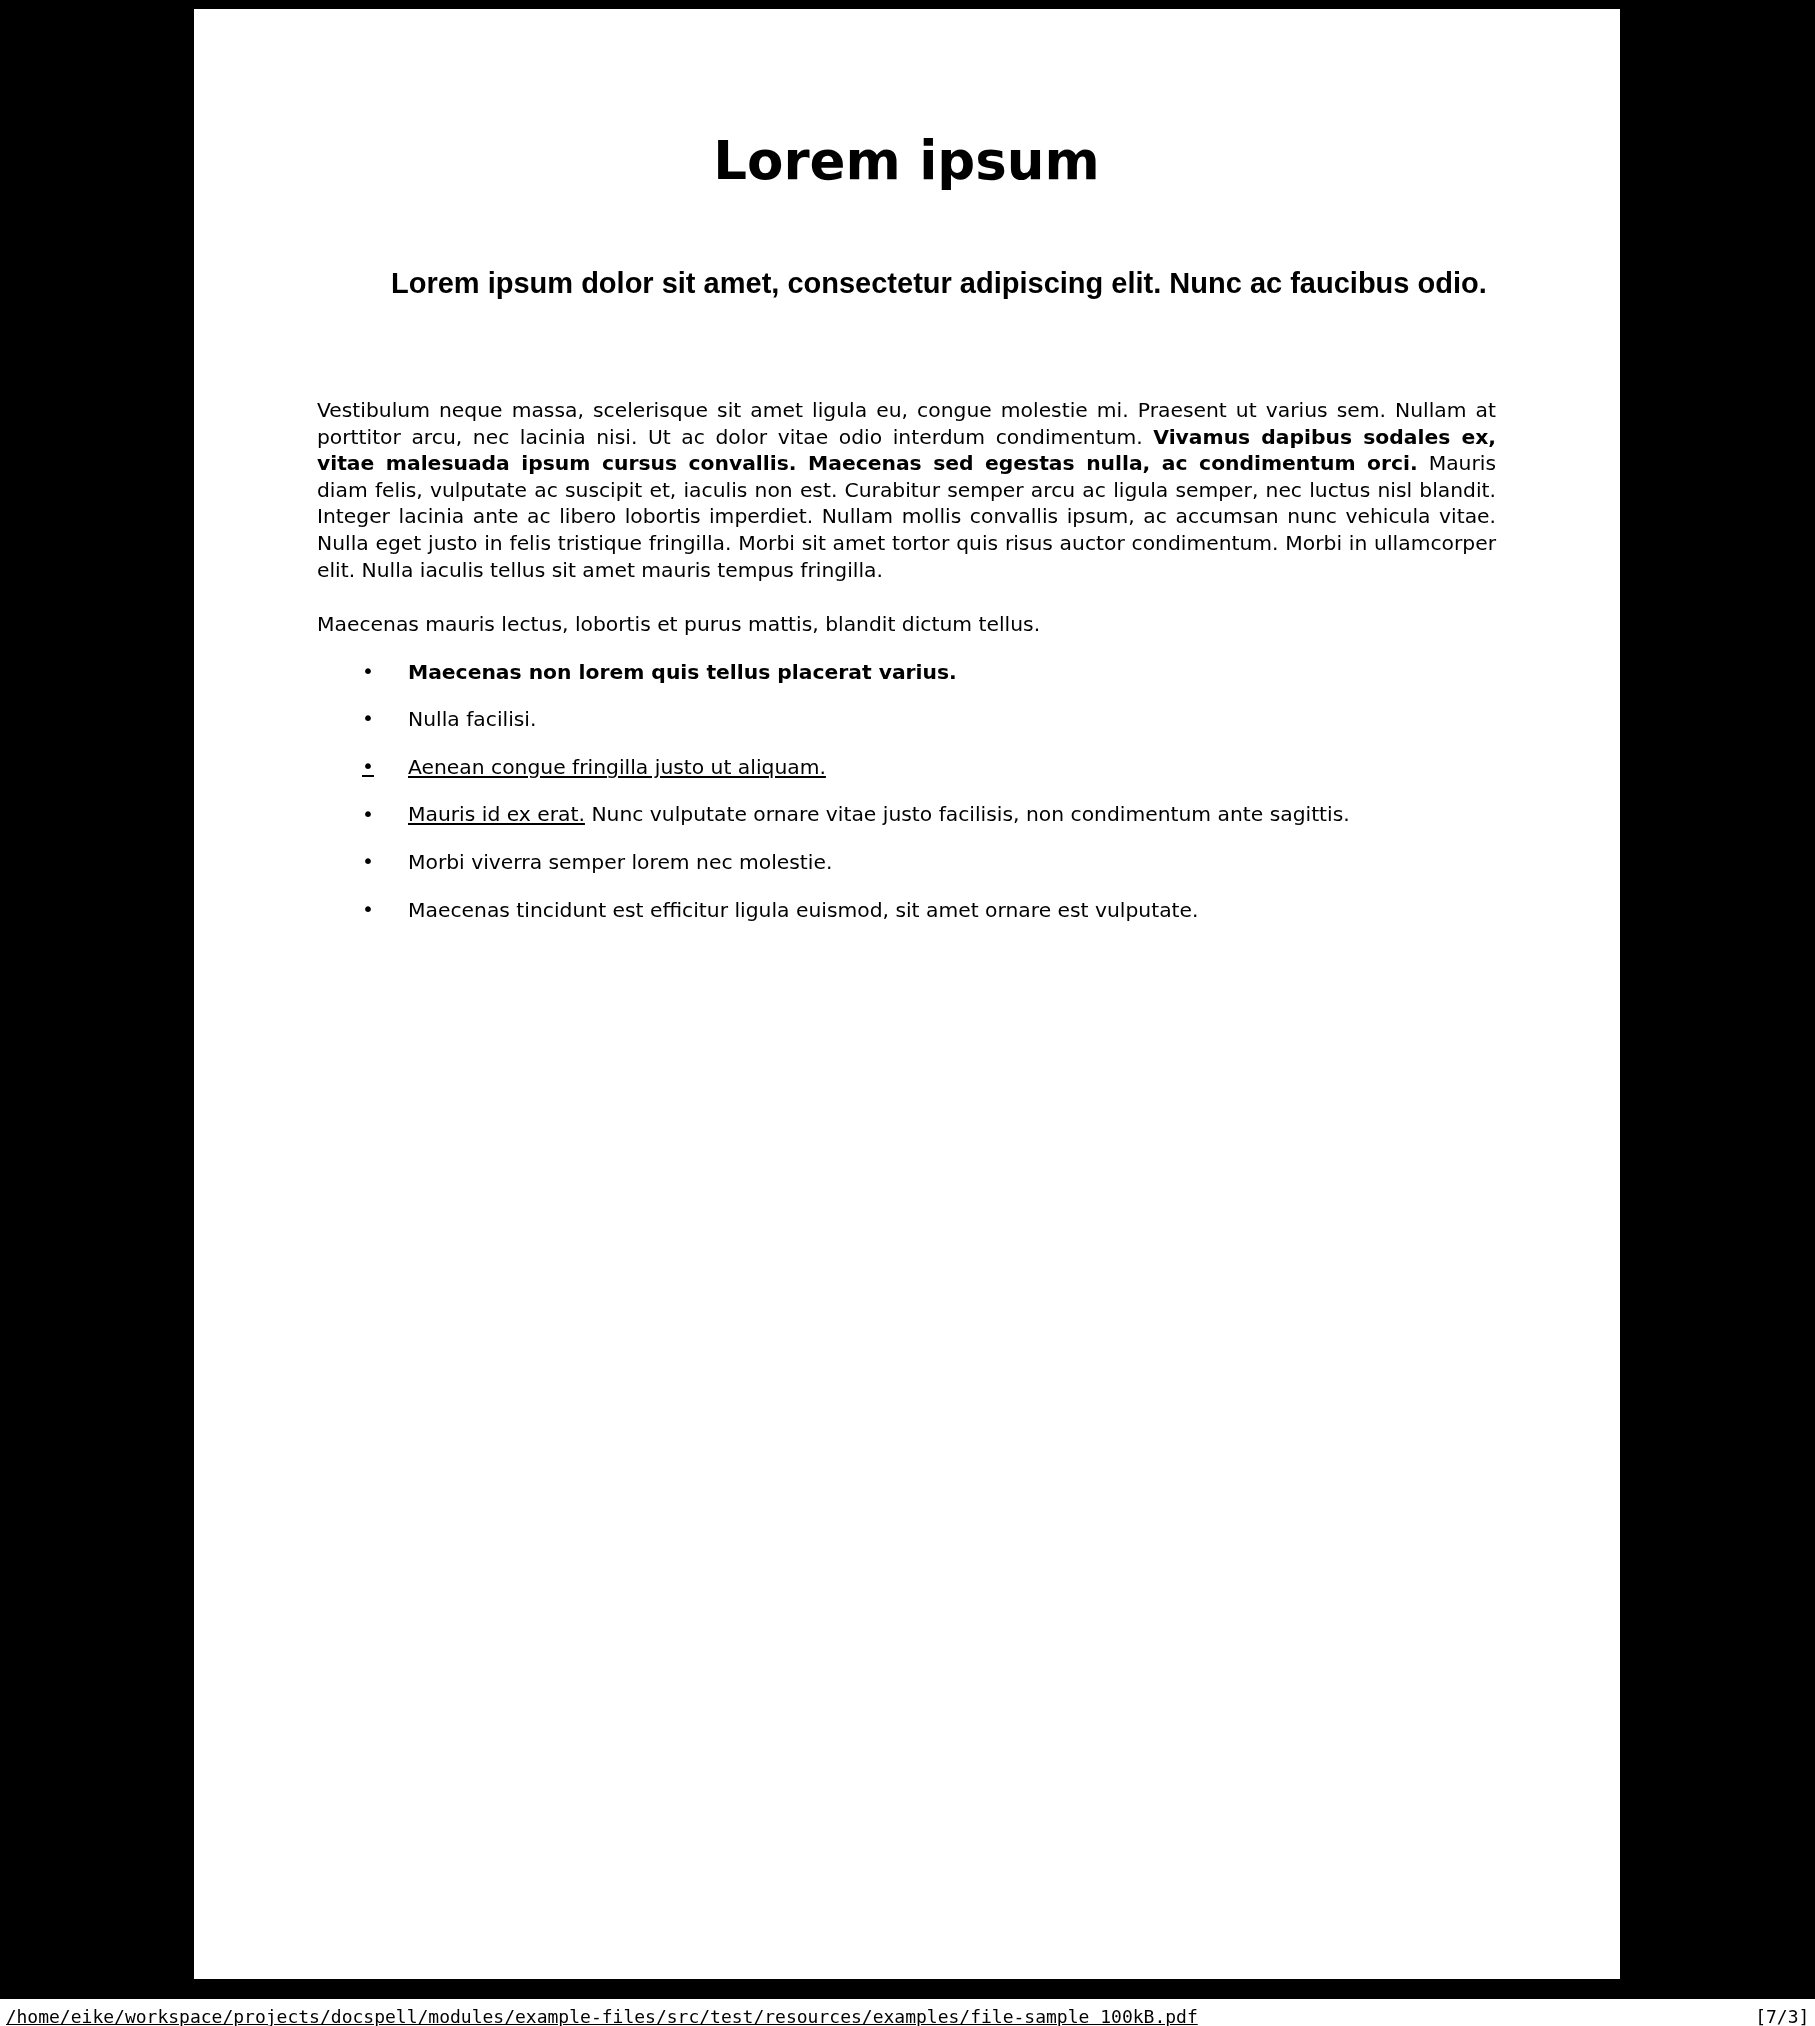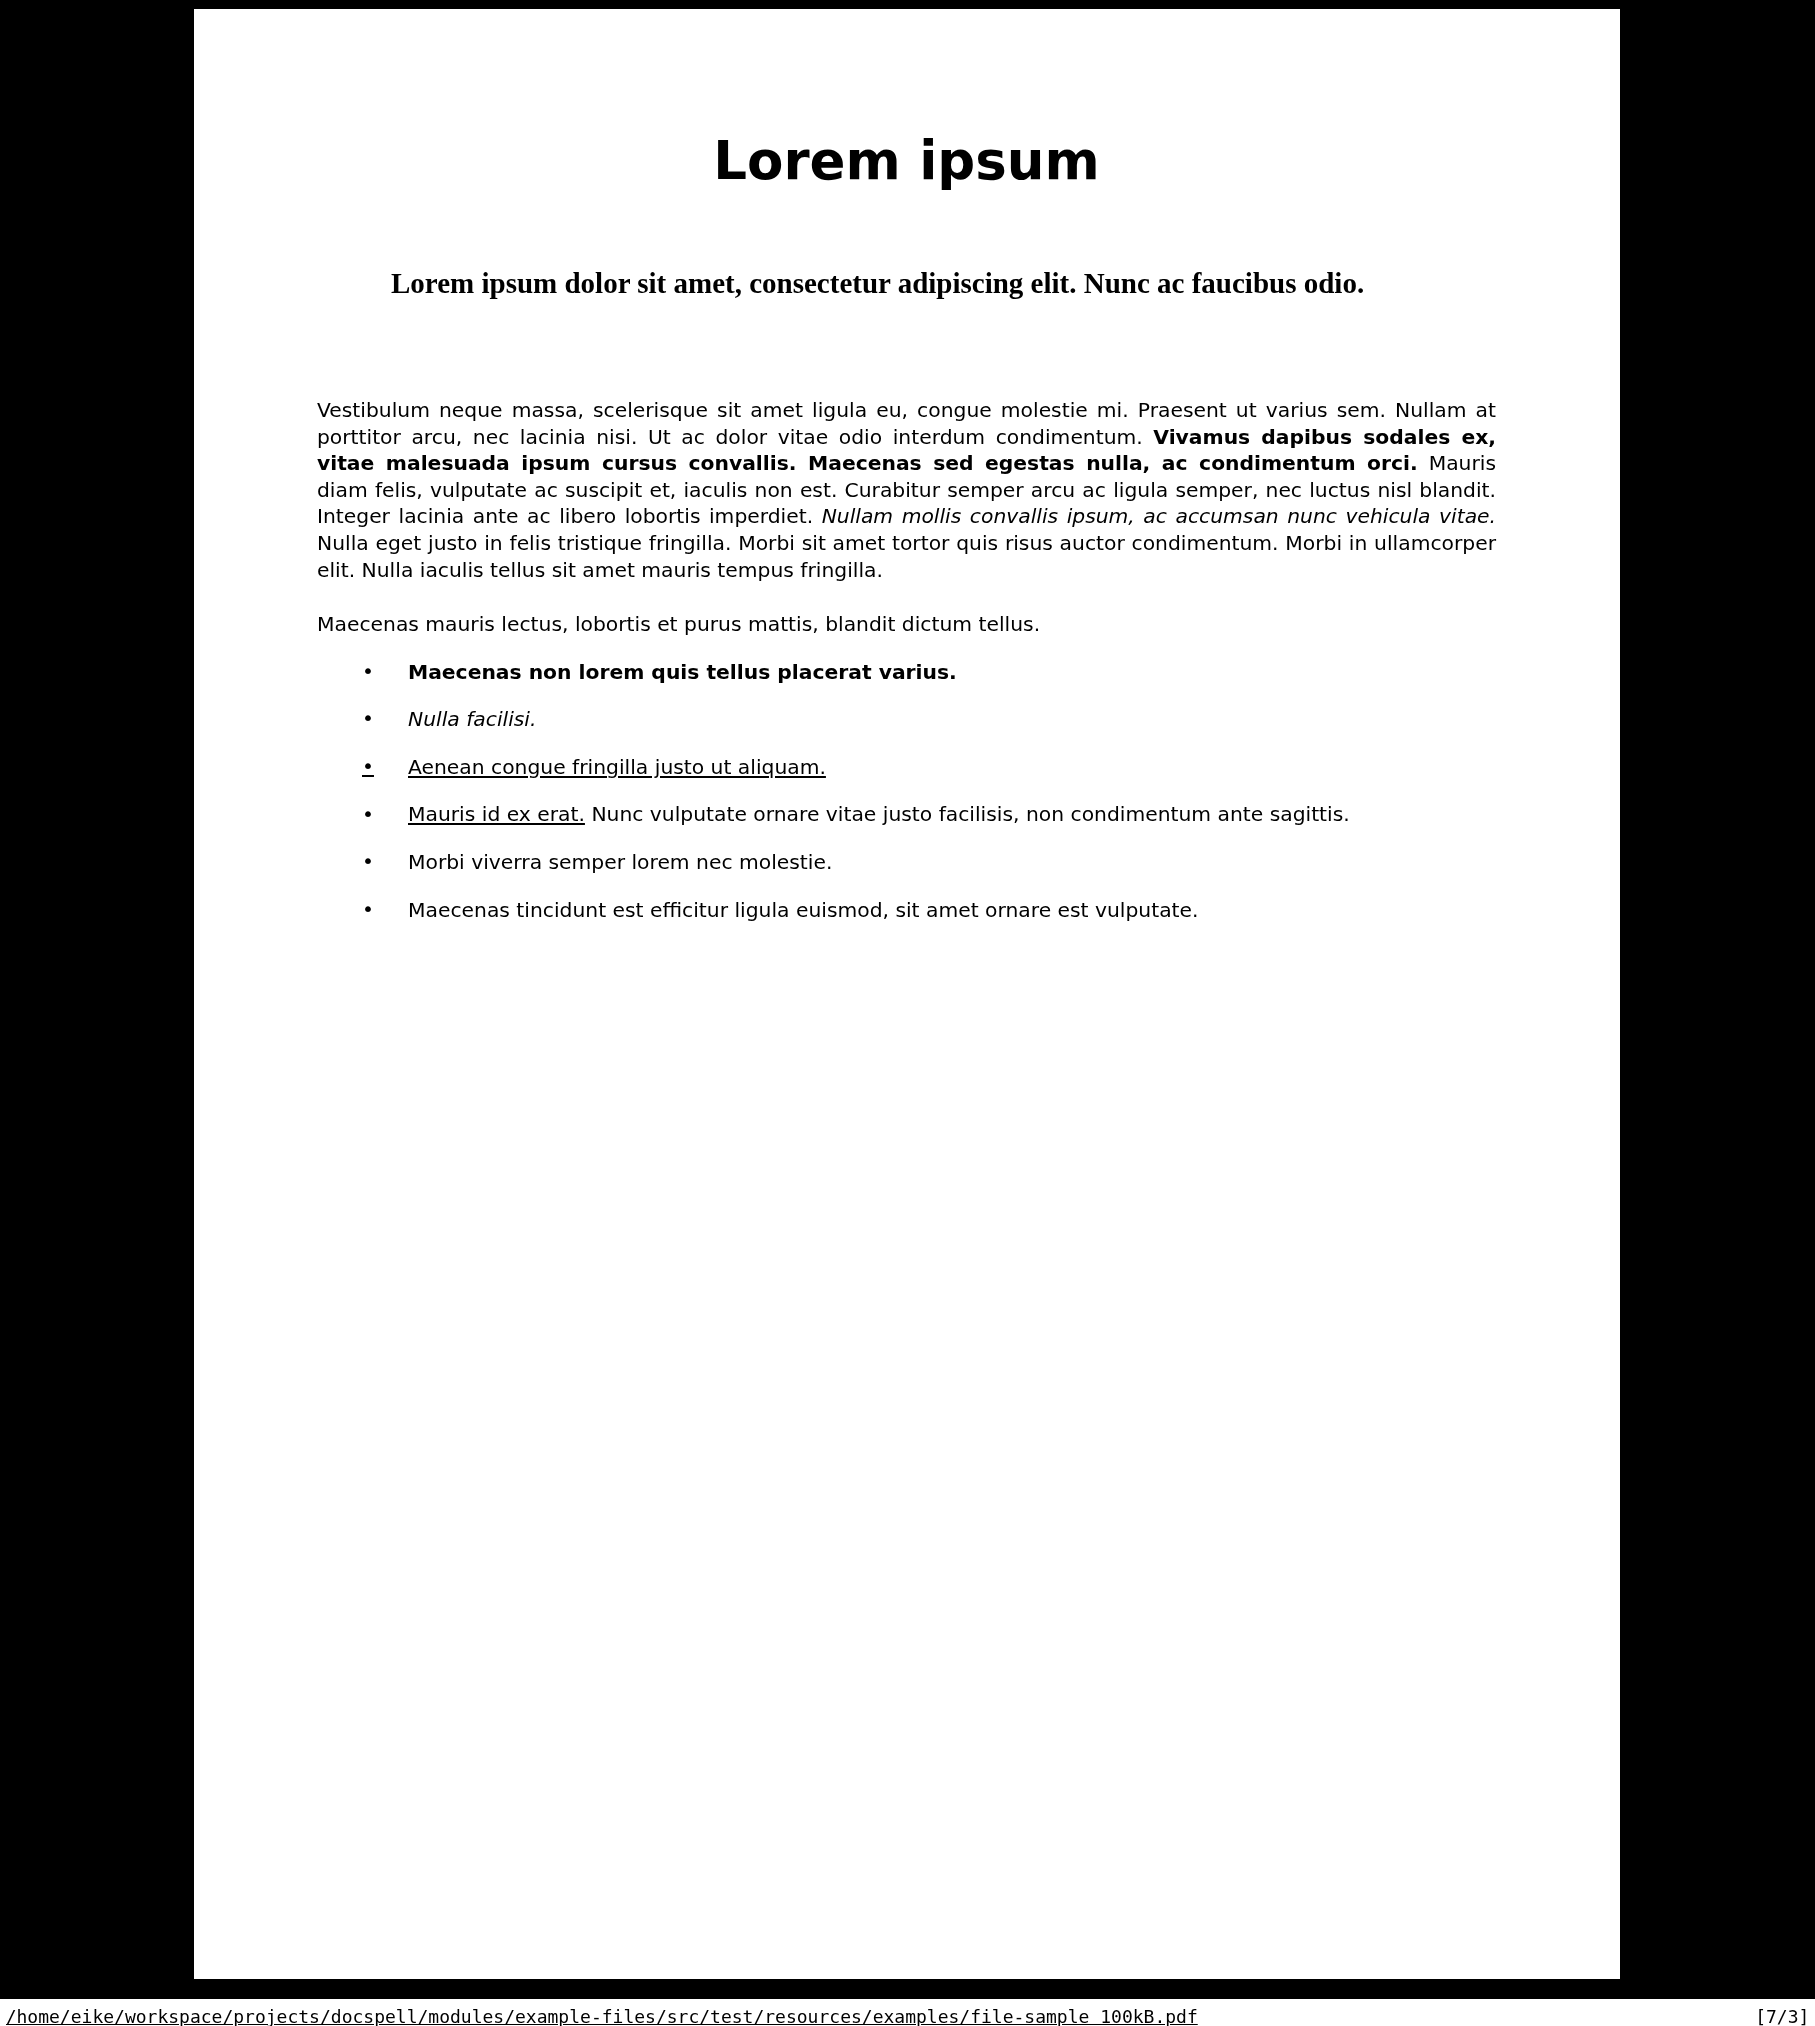--- a/index.html
+++ b/index.html
@@ -56,37 +56,37 @@
   }
 
   .doc-subtitle {
     font-size: 29px;
     font-weight: bold;
     color: #000;
     margin: 0;
     padding-top: 74px;
     text-indent: 74px;
     line-height: 1.28;
-    font-family: Liberation Serif, serif;
+    font-family: Liberation Sans, sans-serif;
   }
 
   .body-para {
     font-size: 20.3px;
     color: #000;
     line-height: 1.31;
     text-align: justify;
     margin: 0;
     font-family: "DejaVu Sans", sans-serif;
   }
 
   #para-1 { padding-top: 95px; }
   #para-2 { padding-top: 28px; text-align: left; }
 
   .b { font-weight: bold; }
-  .i { font-style: italic; }
+  .i { }
   .u { text-decoration: underline; }
 
   ul.bullets {
     margin: 0;
     padding-top: 21px;
     padding-left: 0;
     list-style: none;
   }
   ul.bullets li {
     position: relative;

